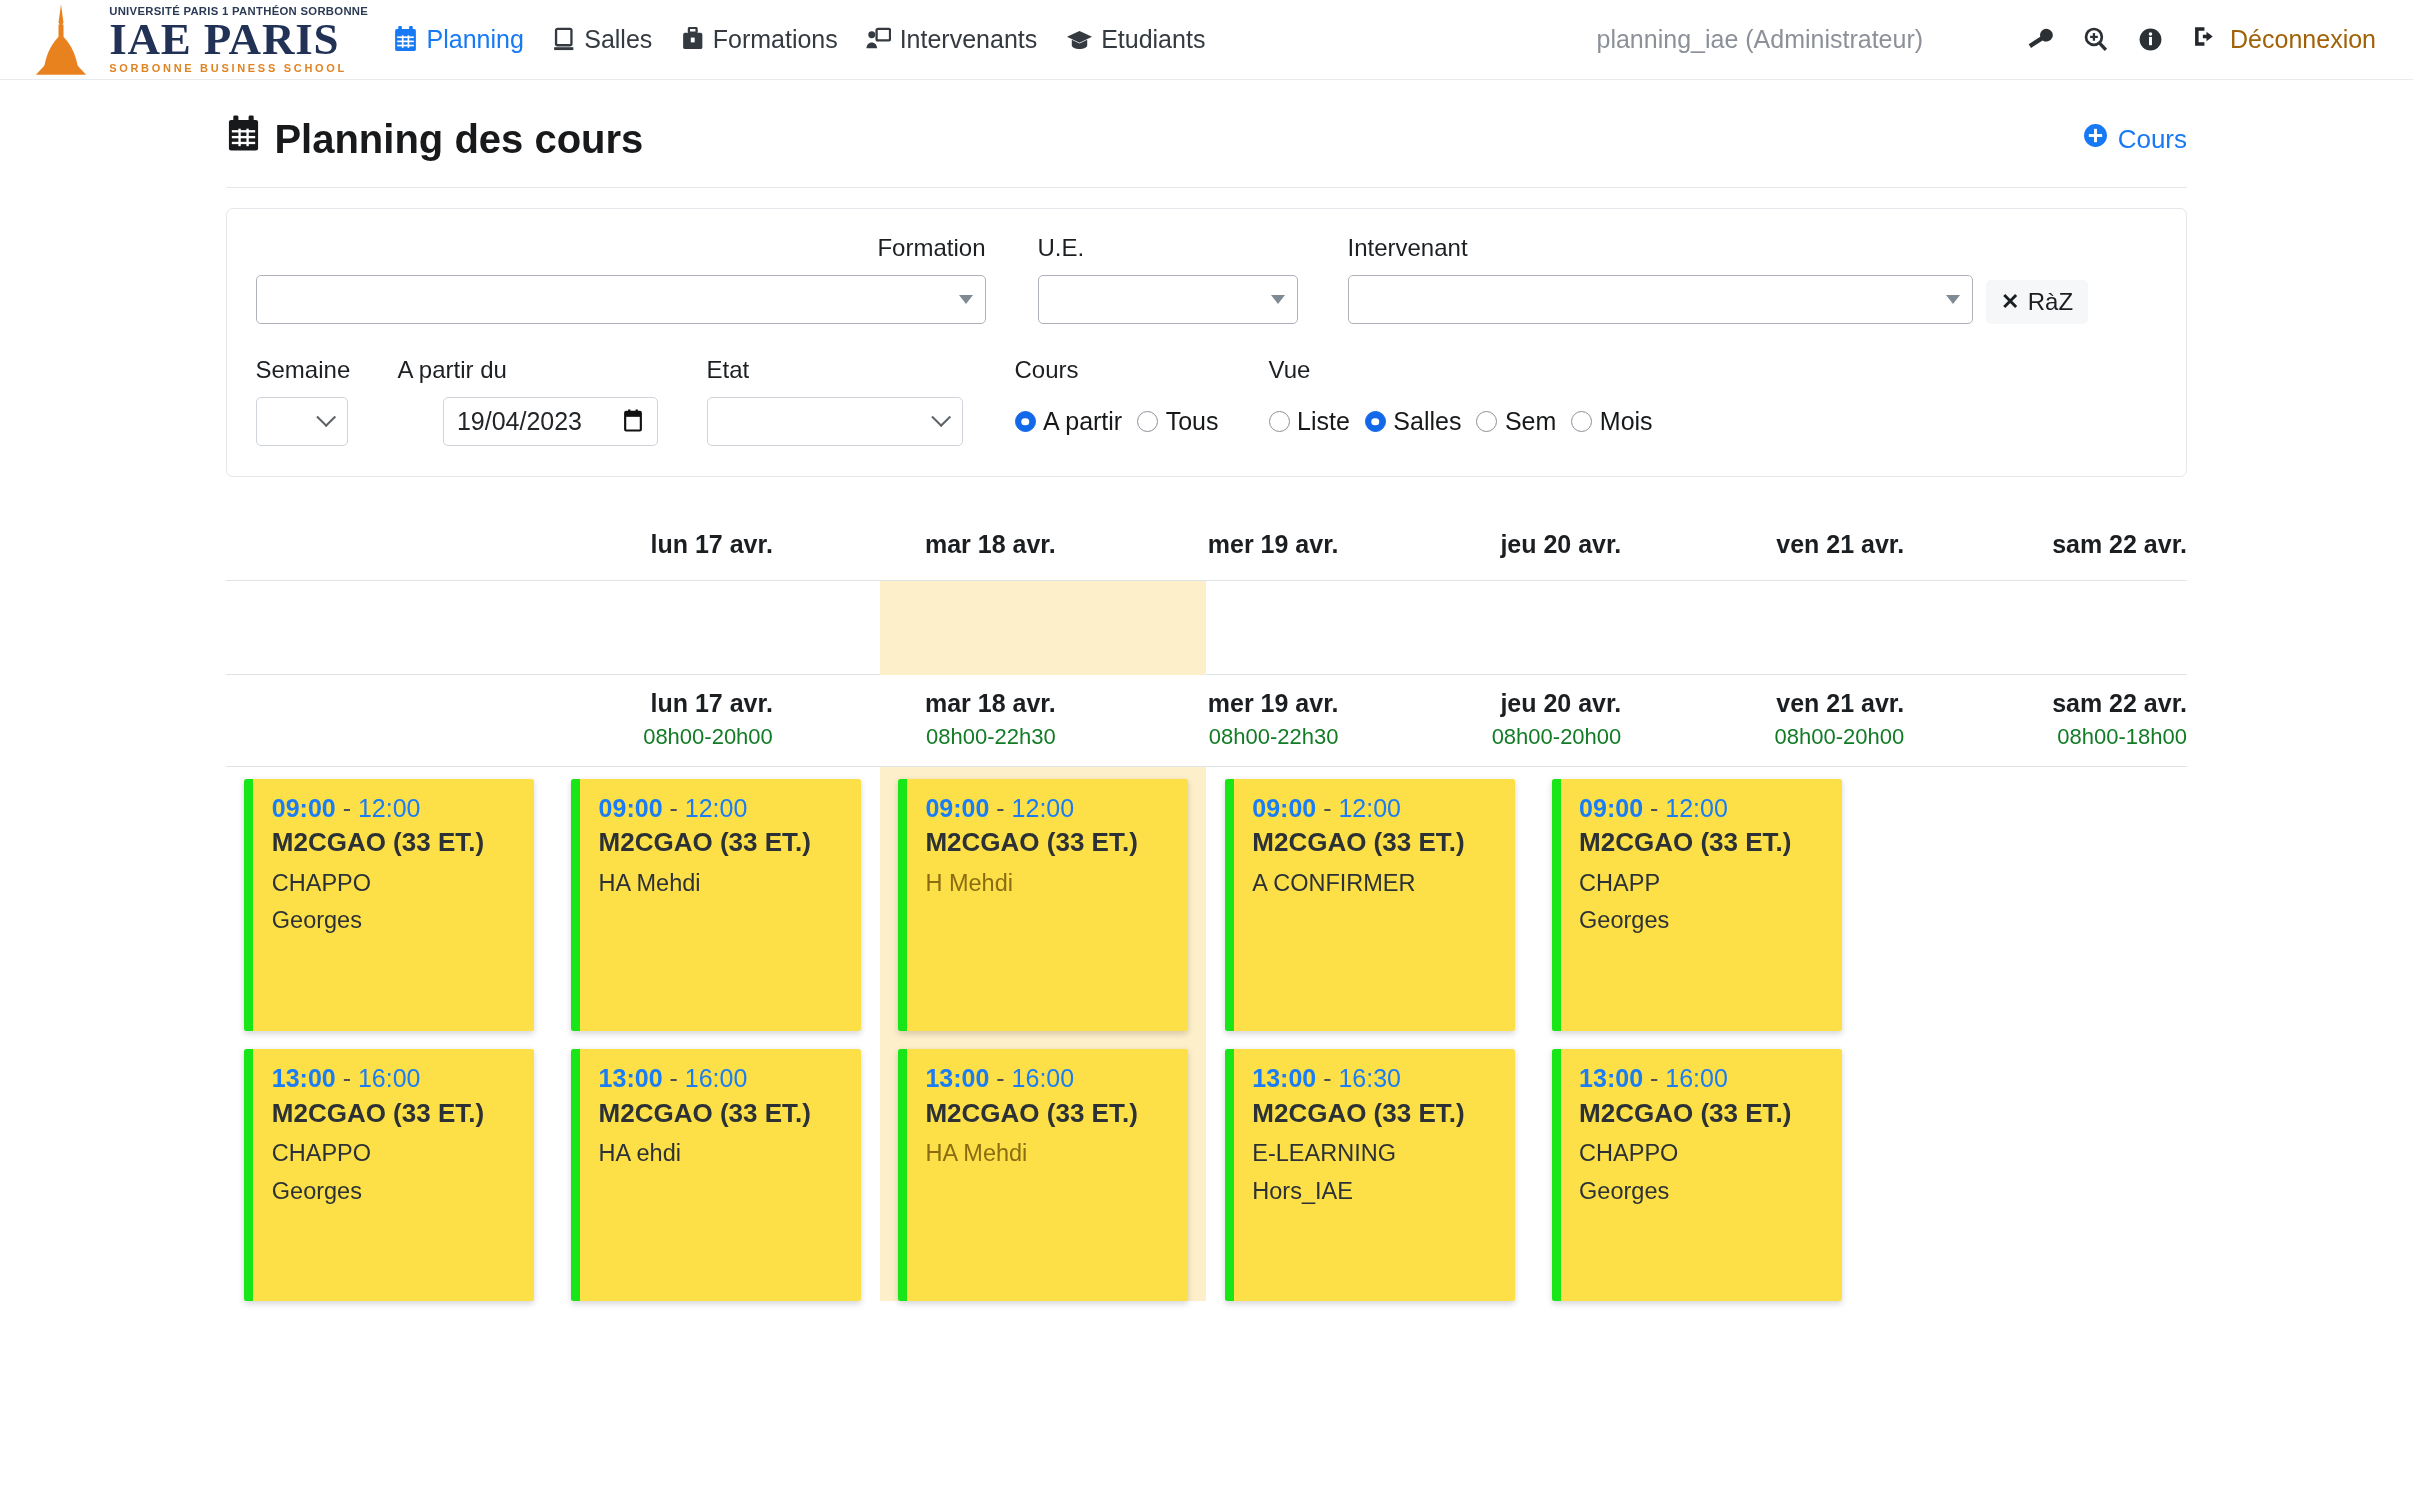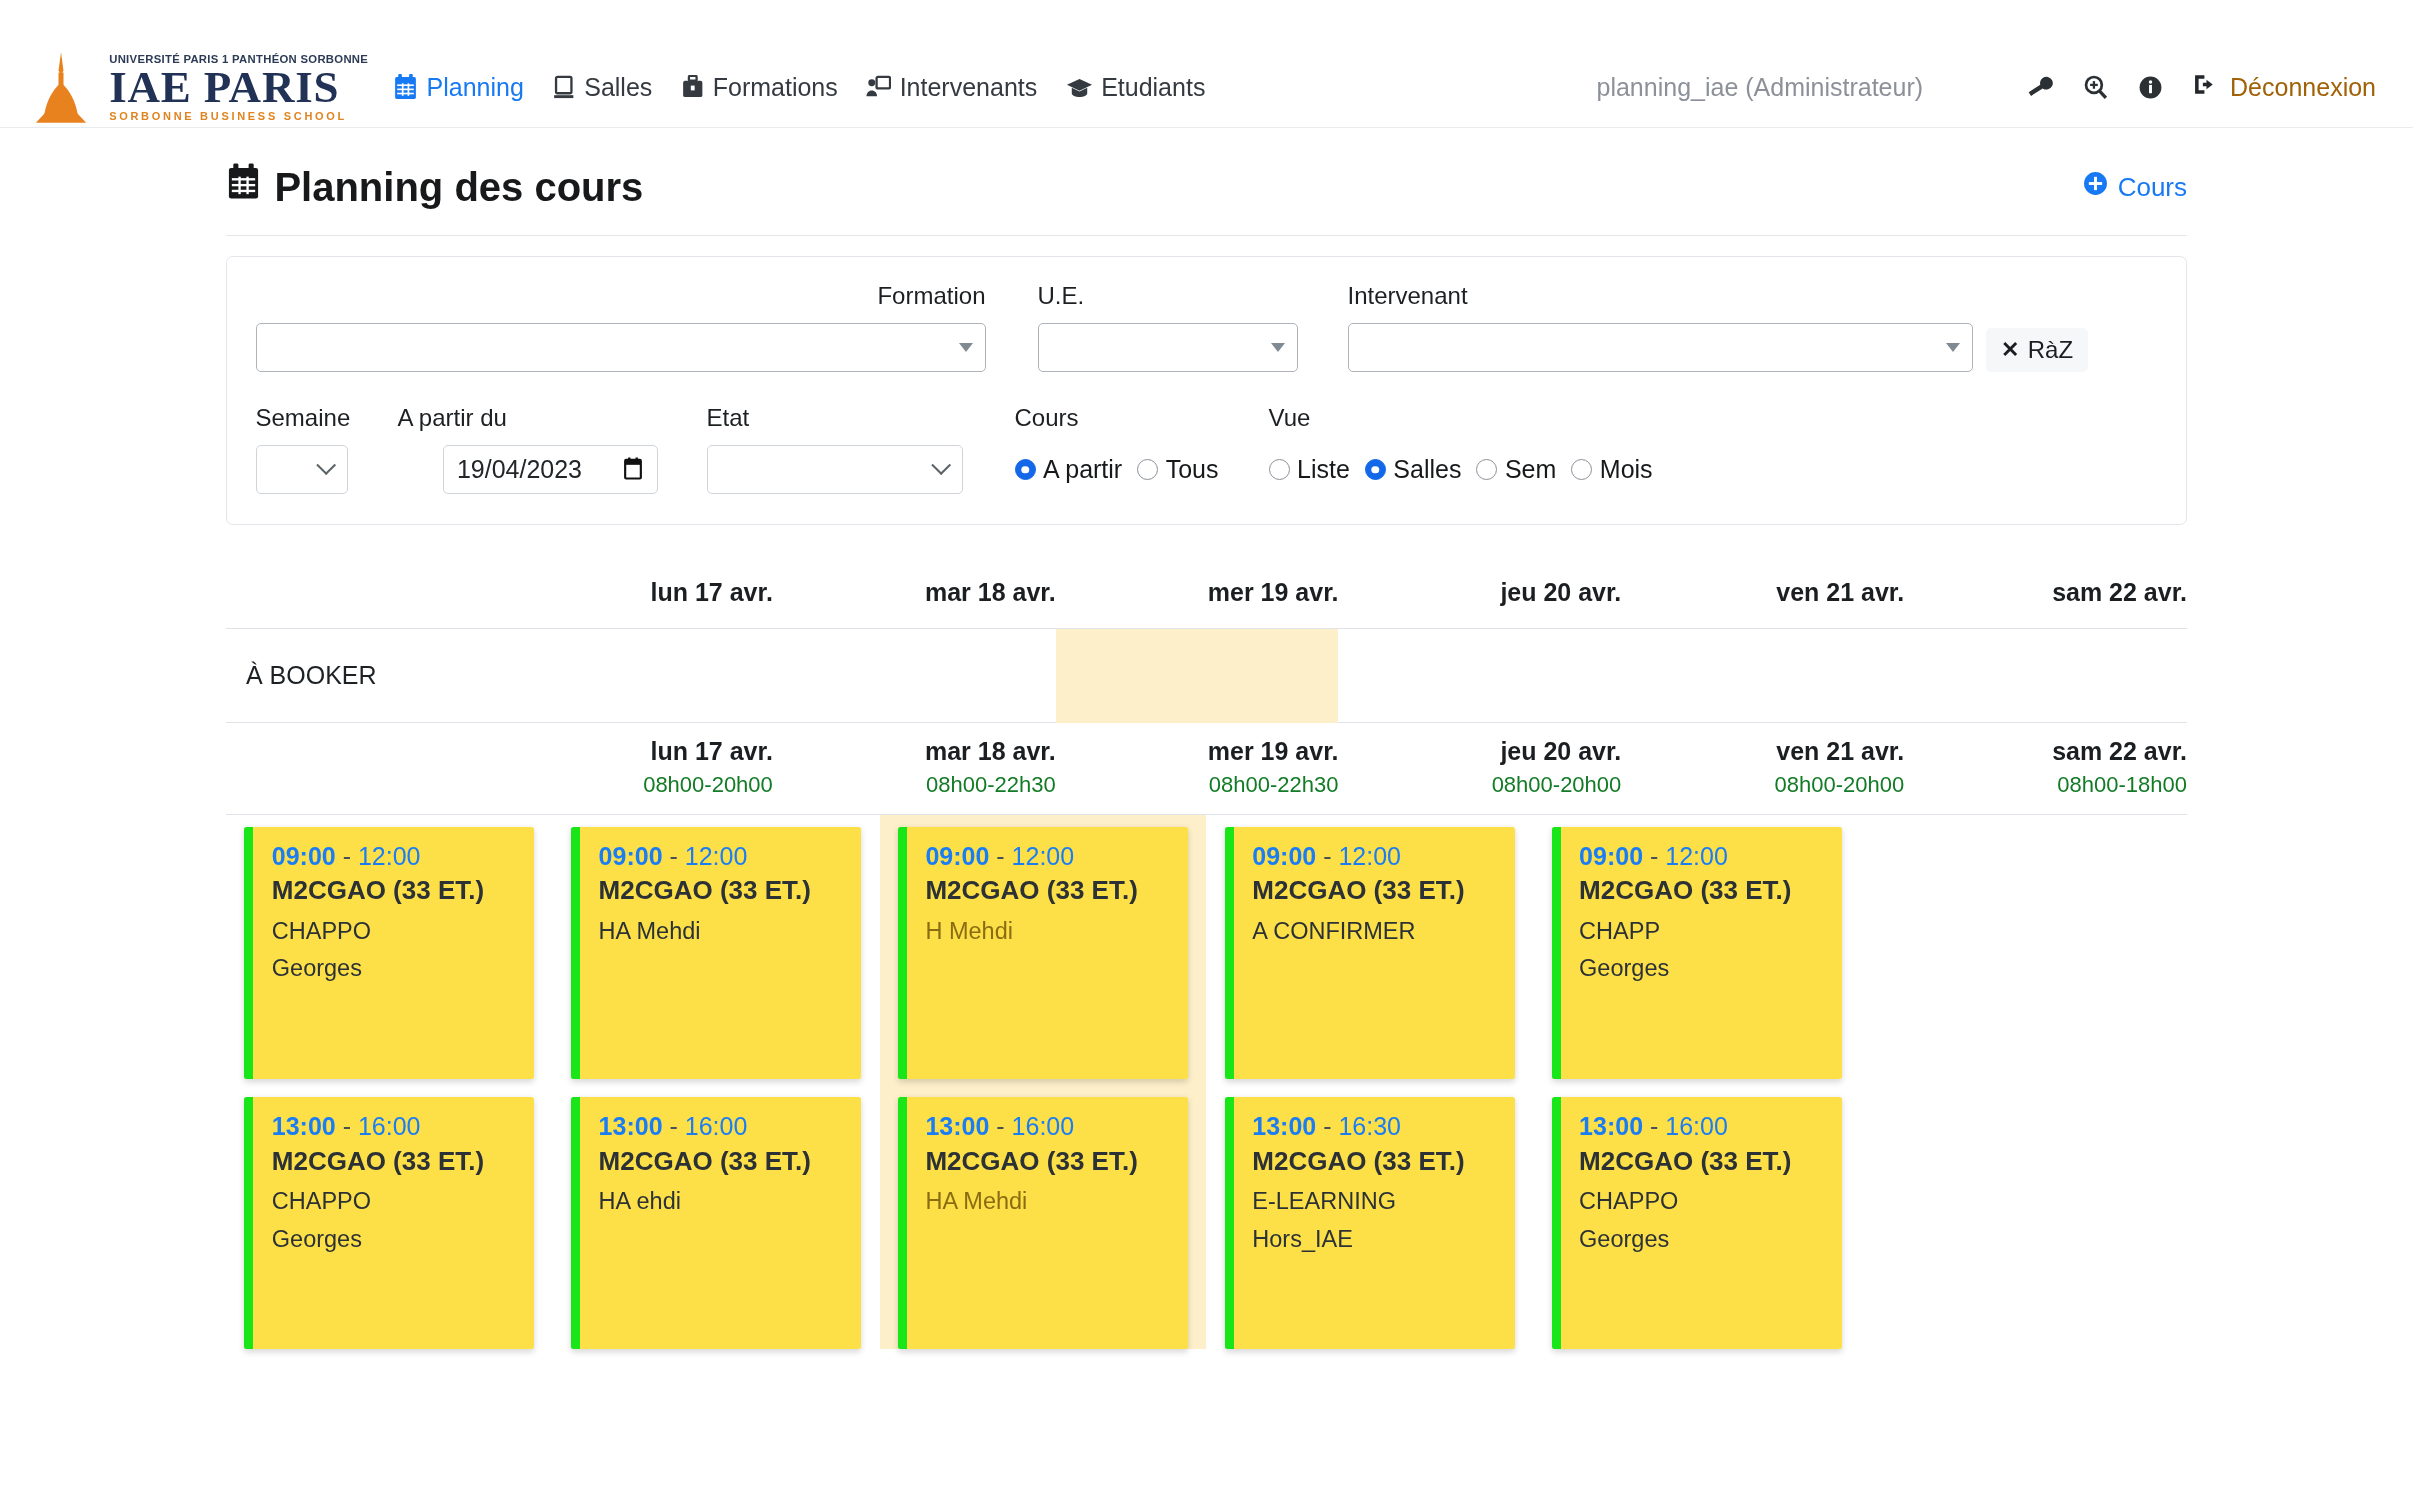--- a/index.html
+++ b/index.html
@@ -13,21 +13,20 @@
 
   
   .navbar {
     height: 80px;
     background: #ffffff;
     display: flex;
     align-items: center;
     padding: 0 37px 0 23.5px;
     border-bottom: 0.8px solid #e9ecef;
     position: relative;
-    margin-top: 48px;
   }
   .brand {
     display: flex;
     align-items: center;
     gap: 11.7px;
     flex: 0 0 auto;
     margin-right: 25px;
   }
   .brand-mark { width: 74px; height: 77px; flex: 0 0 auto; }
   .brand-text { display: flex; flex-direction: column; justify-content: center; }
@@ -442,23 +441,20 @@
       <div class="cal-first"></div>
       <div class="cal-cell"><span class="dayhdr">lun 17 avr.</span></div>
       <div class="cal-cell"><span class="dayhdr">mar 18 avr.</span></div>
       <div class="cal-cell"><span class="dayhdr">mer 19 avr.</span></div>
       <div class="cal-cell"><span class="dayhdr">jeu 20 avr.</span></div>
       <div class="cal-cell"><span class="dayhdr">ven 21 avr.</span></div>
       <div class="cal-cell"><span class="dayhdr">sam 22 avr.</span></div>
     </div>
 
     <div class="cal-row booker-row">
-      <div class="cal-first">
-        <span class="booker-label">À BOOKER</span>
-      </div>
       <div class="cal-cell booker-cell"></div>
       <div class="cal-cell booker-cell"></div>
       <div class="cal-cell booker-cell today-bg"></div>
       <div class="cal-cell booker-cell"></div>
       <div class="cal-cell booker-cell"></div>
       <div class="cal-cell booker-cell"></div>
     </div>
 
     <div class="cal-row dayhdr-row2">
       <div class="cal-first"></div>

